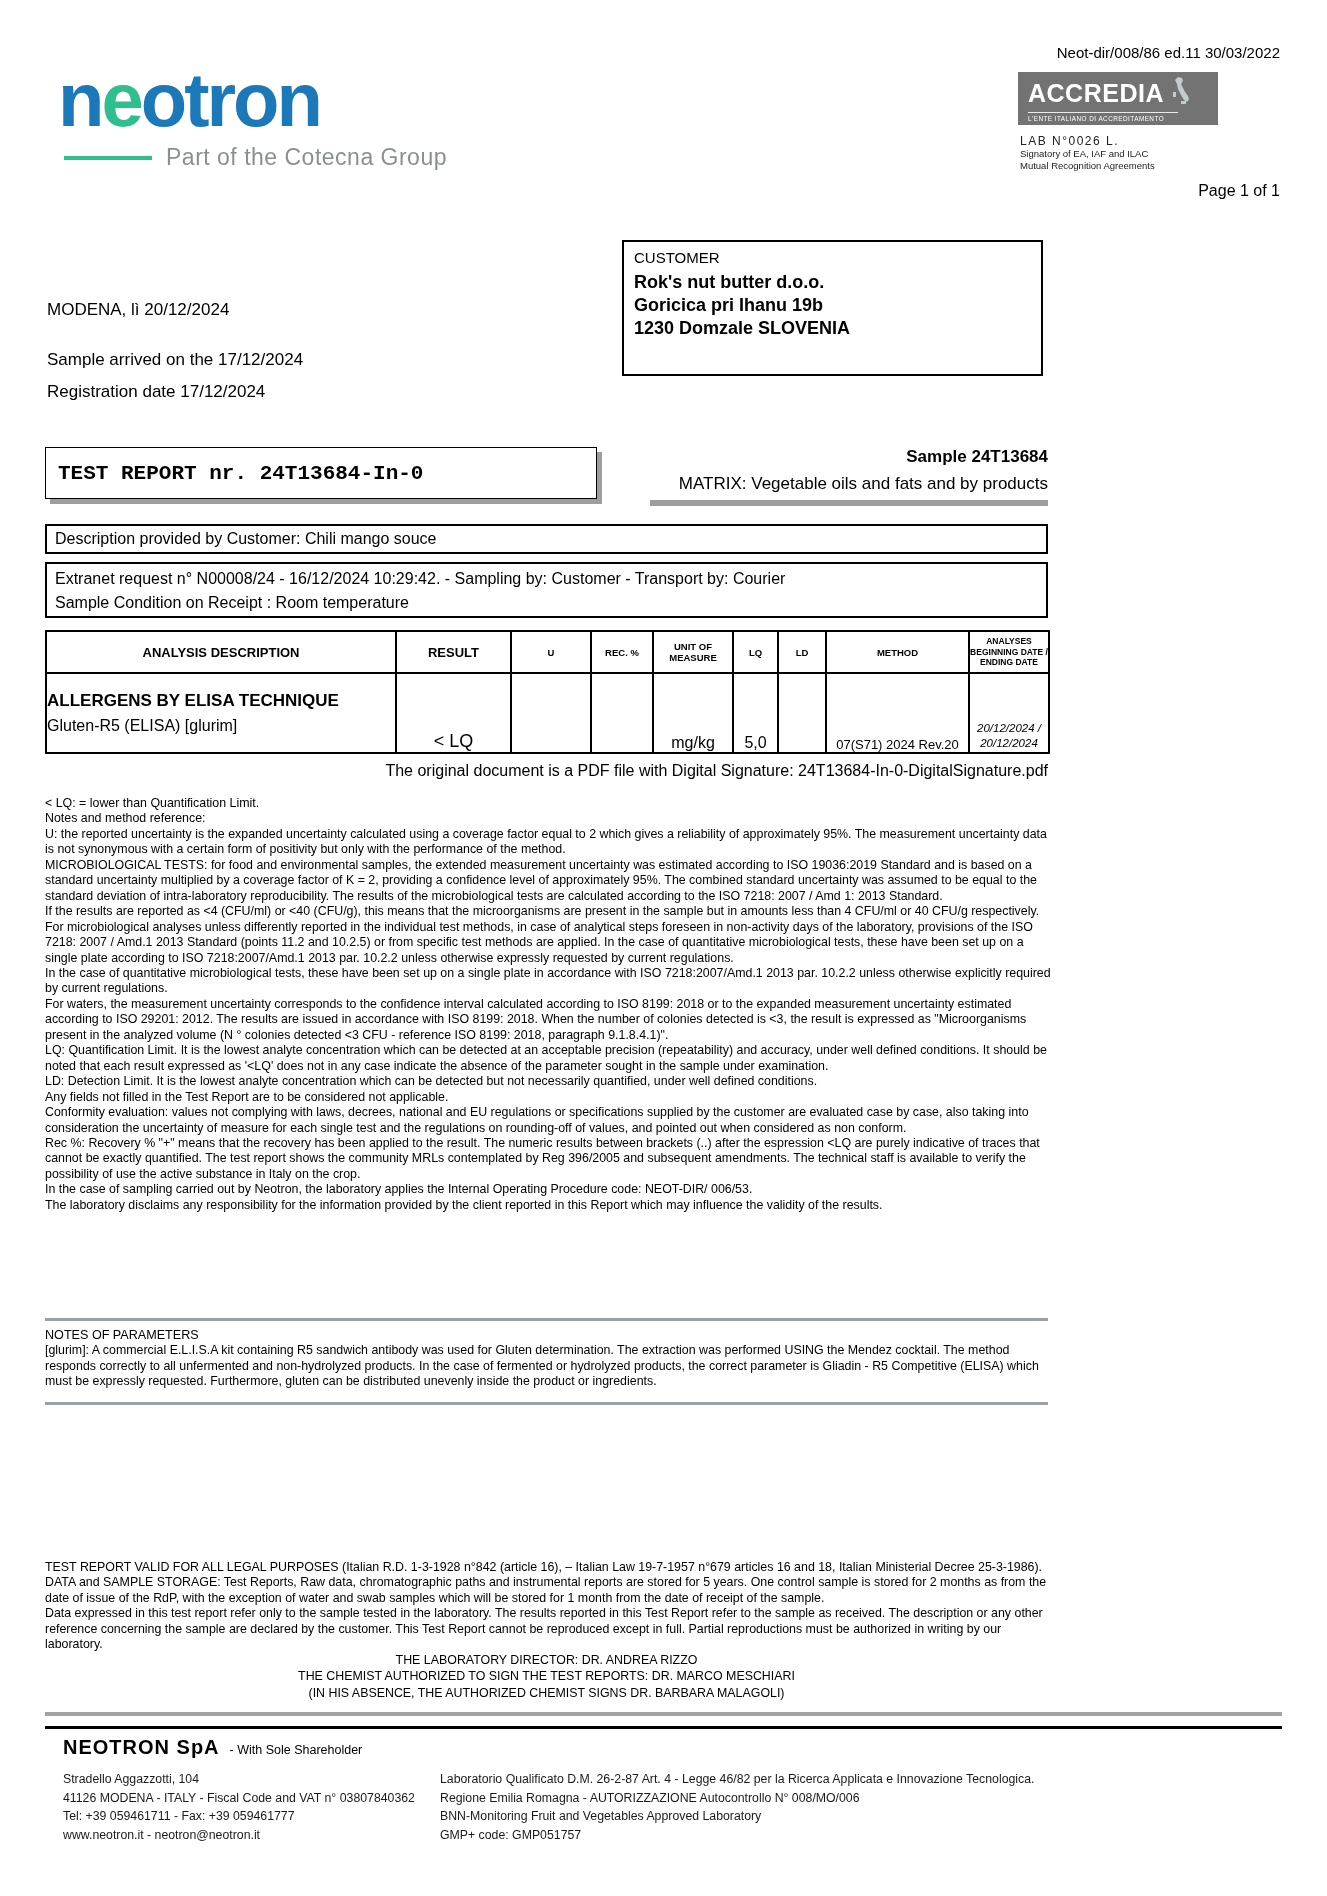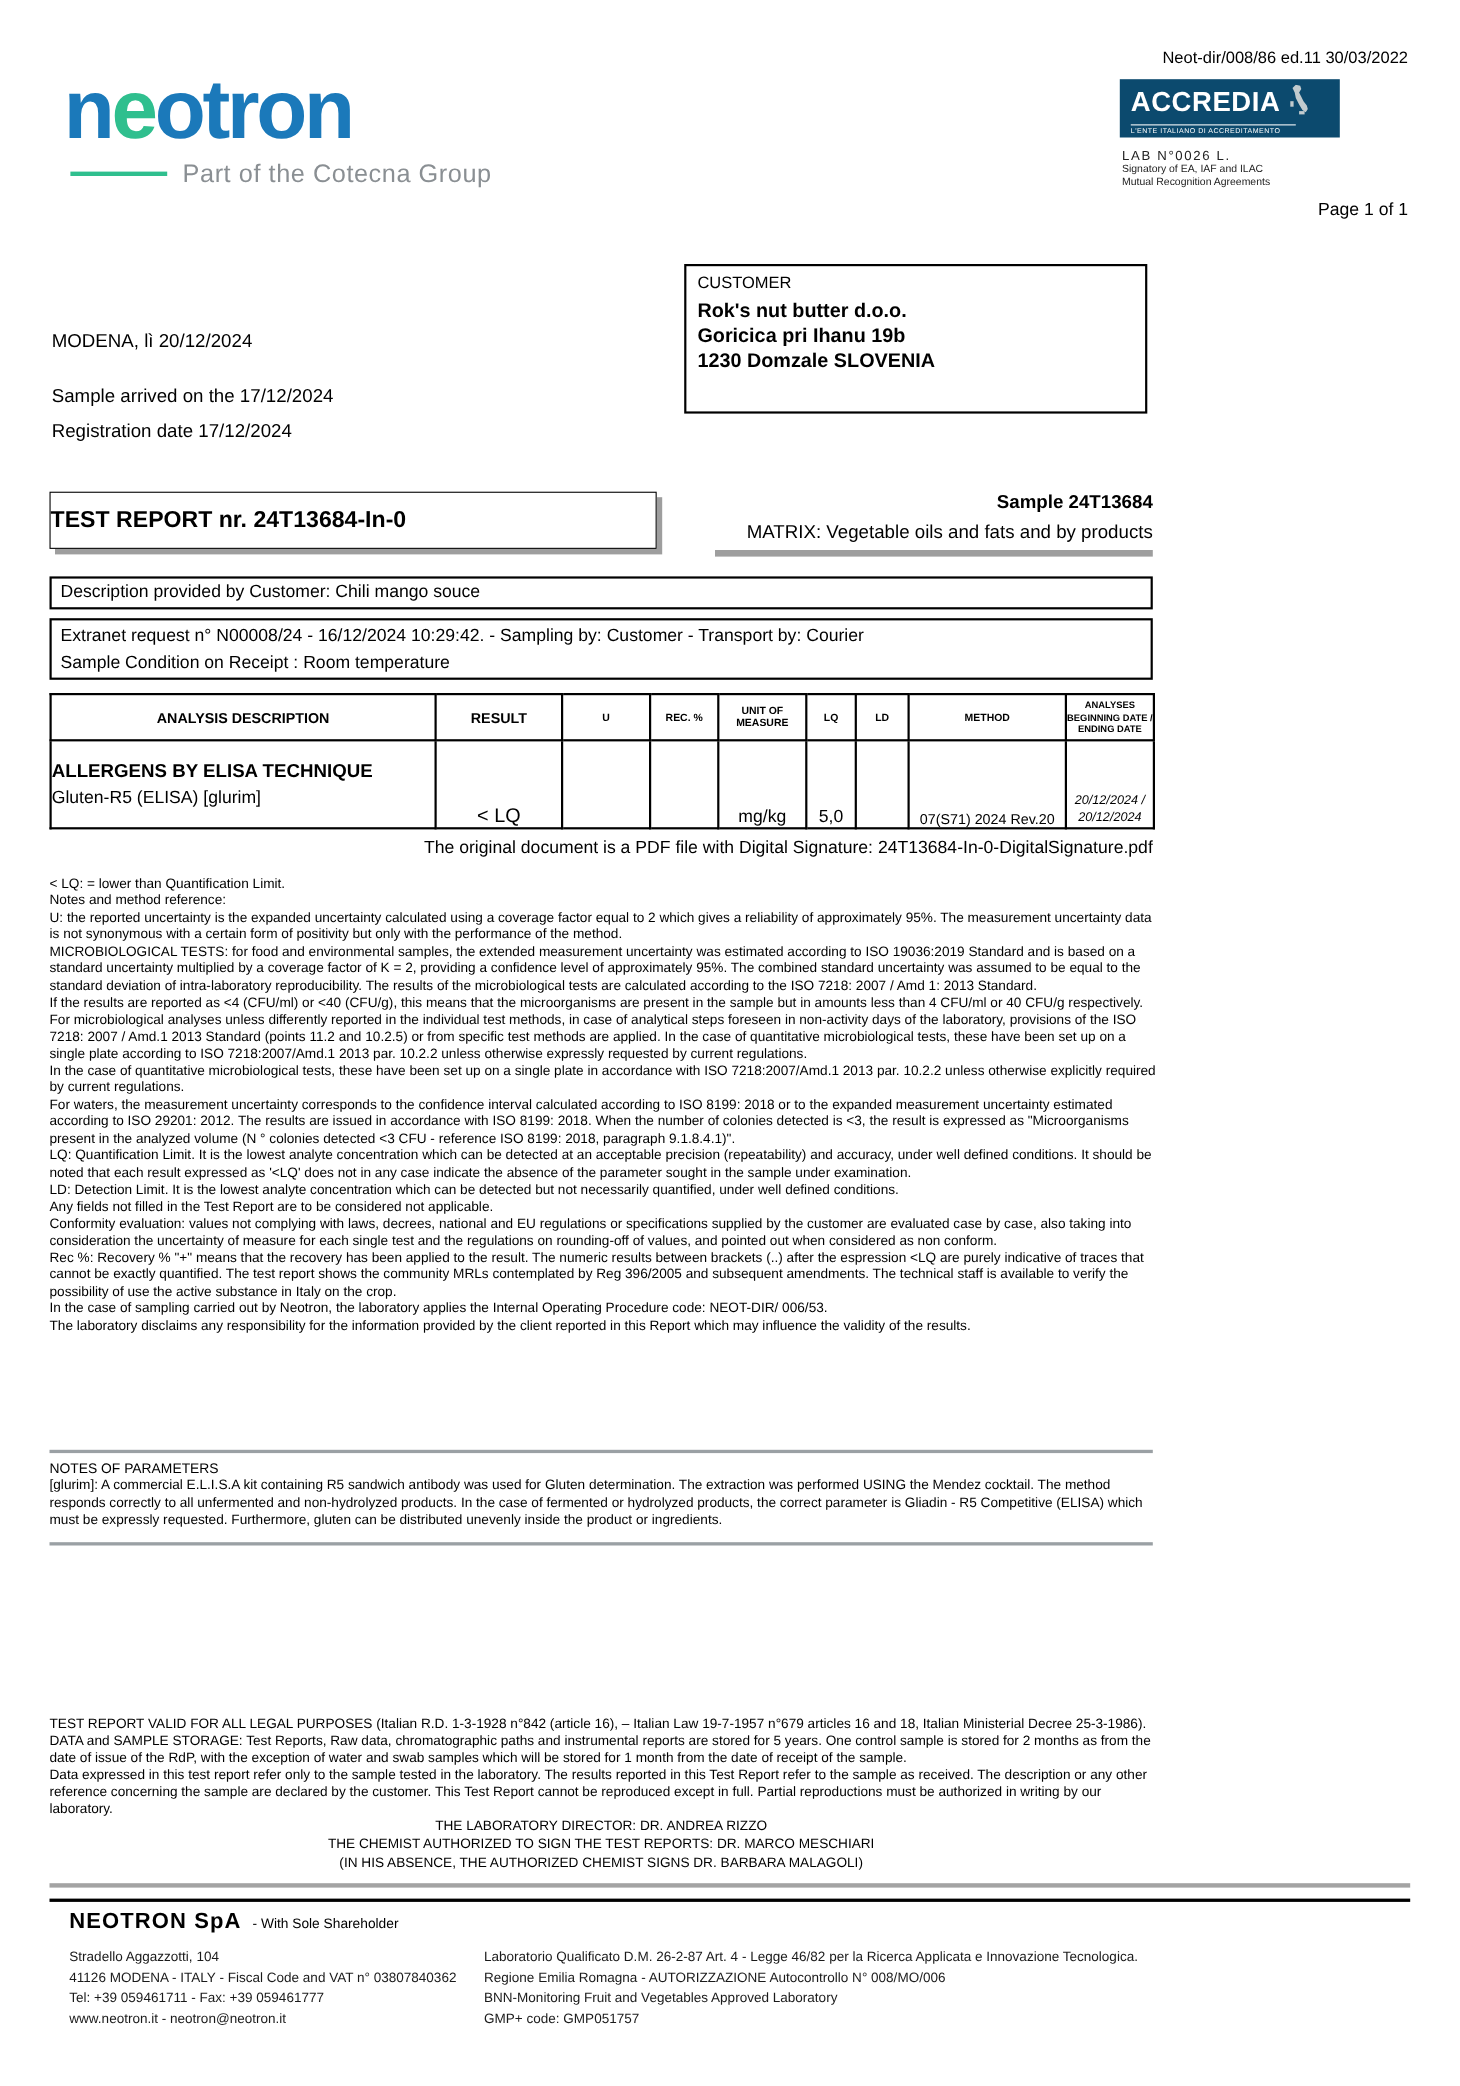--- a/index.html
+++ b/index.html
@@ -15,21 +15,21 @@
   .brand{font-size:76px;font-weight:bold;letter-spacing:-3px;line-height:0.95;}
   .brand .blue{color:#1b79ba;}
   .brand .green{color:#2fbf8e;}
   .tagline-row{display:flex;align-items:center;gap:14px;margin-top:8px;margin-left:6px;}
   .tagline-rule{width:88px;height:4px;background:#2fbf8e;}
   .tagline{font-size:23px;color:#8a8f93;letter-spacing:0.5px;}
 
   .doc-ref{right:47px;top:44px;font-size:15px;}
 
   .accredia-badge{
-    left:1018px;top:72px;width:200px;height:53px;background:#0c4a6e;color:#fff;
+    left:1018px;top:72px;width:200px;height:53px;background:#737373;color:#fff;
     box-sizing:border-box;padding:5px 8px 4px 10px;
   }
   .badge-row{display:flex;align-items:center;gap:8px;}
   .badge-title{font-size:25px;font-weight:bold;letter-spacing:0.5px;line-height:1;}
   .badge-sub{font-size:6.4px;letter-spacing:0.45px;margin-top:3px;border-top:1px solid rgba(255,255,255,0.85);padding-top:2px;width:150px;}
   .lab-block{left:1020px;top:134px;}
   .lab-line1{font-size:12px;letter-spacing:1.5px;color:#222;}
   .lab-line{font-size:9.5px;line-height:1.3;color:#222;}
   .page-indicator{right:47px;top:182px;font-size:16px;}
 
@@ -44,22 +44,22 @@
     box-sizing:border-box;padding:7px 10px;
   }
   .customer-label{font-size:15px;}
   .customer-line{font-size:18px;font-weight:bold;line-height:23px;}
   .customer-line.first{margin-top:5px;}
 
   
   .report-title-box{
     left:45px;top:447px;width:552px;height:52px;border:1px solid #000;
     box-shadow:5px 5px 0 #9e9e9e;box-sizing:border-box;
-    display:flex;align-items:center;
-    font-size:21px;font-weight:bold;
+    display:flex;align-items:center;padding-left:12px;
+    font-size:21px;font-weight:bold;font-family:Liberation Mono, monospace;
   }
   .report-right{
     left:650px;top:447px;width:398px;height:53px;border-bottom:6px solid #9e9e9e;
     text-align:right;box-sizing:content-box;
   }
   .report-sample{font-size:17px;font-weight:bold;}
   .report-matrix{font-size:17px;font-weight:normal;margin-top:7px;}
 
   
   .desc-box{

